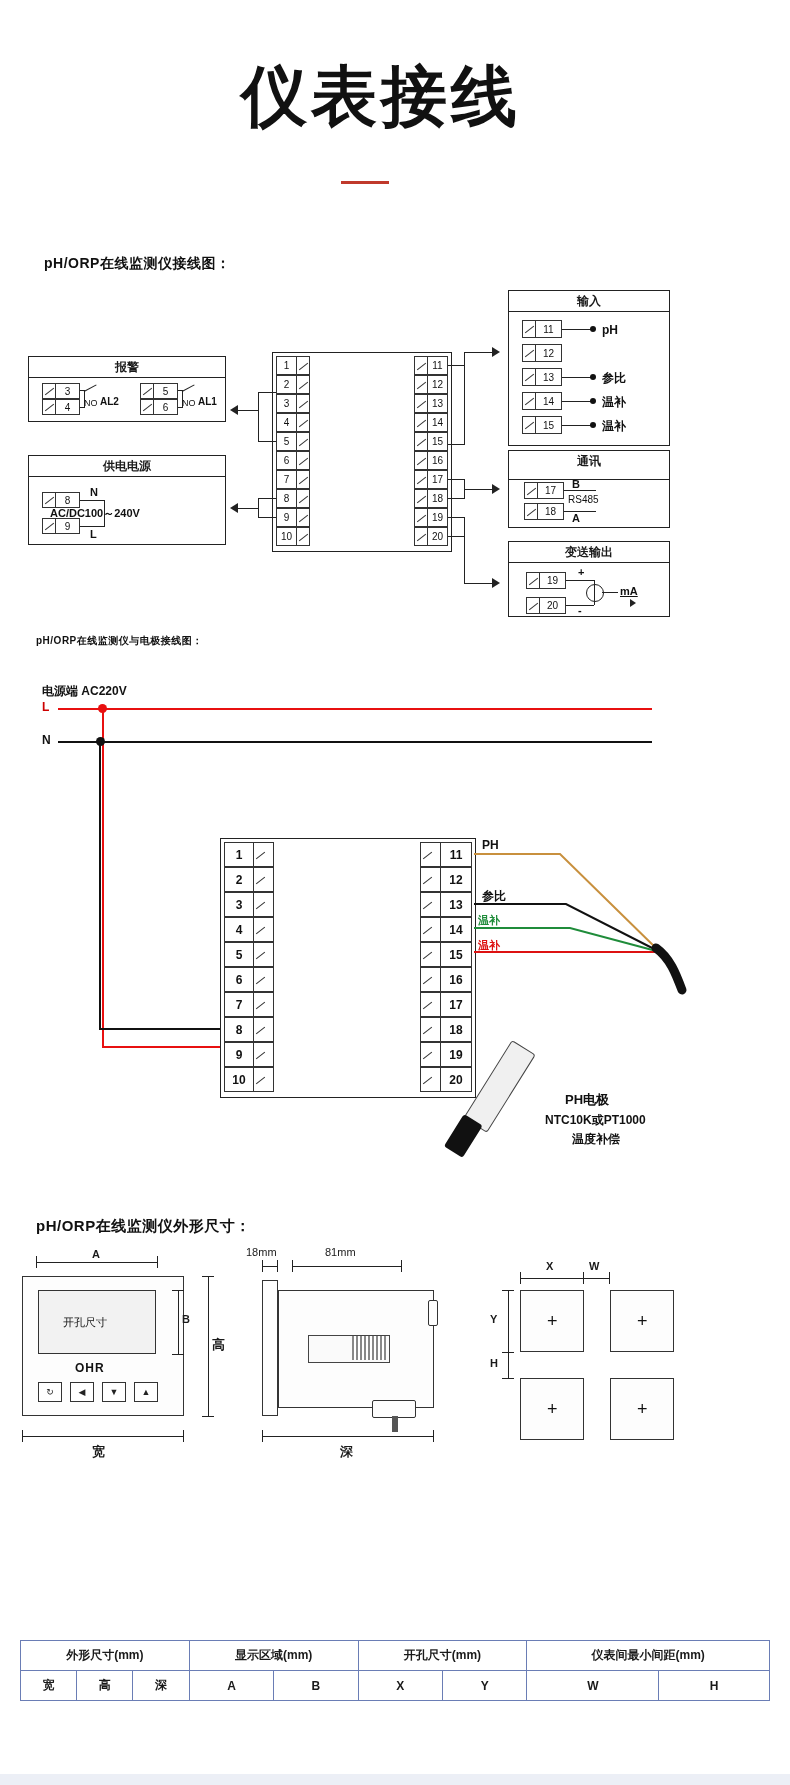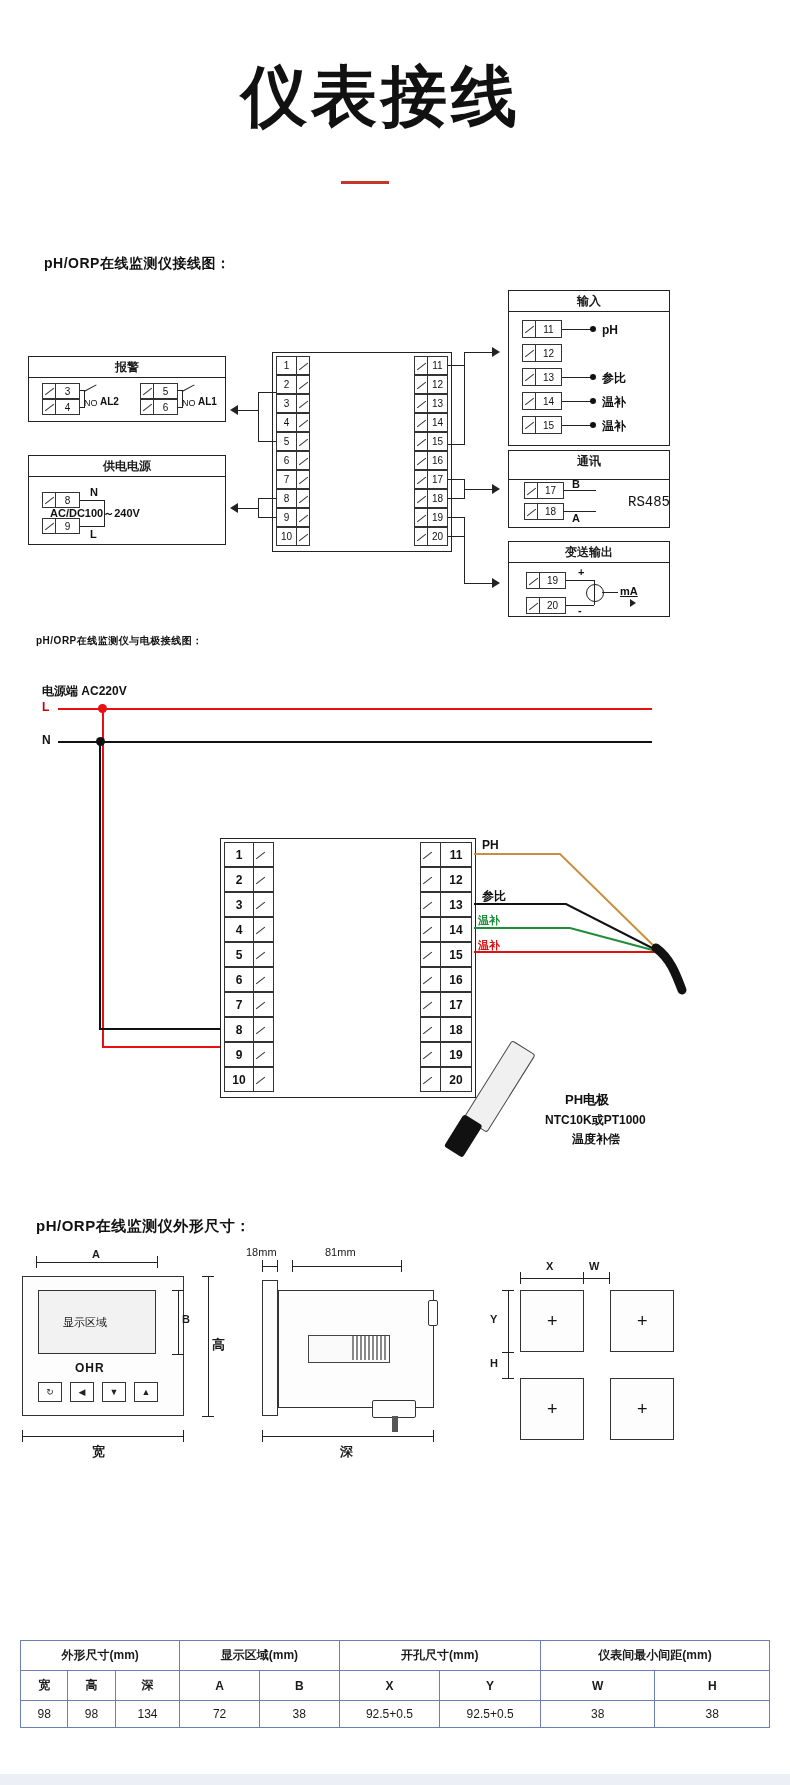--- a/index.html
+++ b/index.html
@@ -308,21 +308,21 @@
       <span class="num">17</span>
     </div>
   <div class="term" style="left:524px;top:503px;width:40px;height:17px;">
       <span class="scr"></span>
       <span class="num">18</span>
     </div>
   <div class="ln hl" style="left:564px;top:490px;width:32px;"></div>
   <div class="ln hl" style="left:564px;top:511px;width:32px;"></div>
   <div class="lbl b" style="left:572px;top:478px;font-size:11px;">B</div>
   <div class="lbl b" style="left:572px;top:512px;font-size:11px;">A</div>
-  <div class="lbl" style="left:628px;top:494px;font-size:14px;font-family:Liberation Mono, monospace;">RS485</div>
+  <div class="lbl" style="left:568px;top:494px;font-size:10px;">RS485</div>
 
   <div class="box" style="left:508px;top:541px;width:162px;height:76px;"></div>
   <div class="boxtitle" style="left:508px;top:541px;width:162px;height:22px;line-height:22px;">变送输出</div>
   <div class="term" style="left:526px;top:572px;width:40px;height:17px;">
       <span class="scr"></span>
       <span class="num">19</span>
     </div>
   <div class="term" style="left:526px;top:597px;width:40px;height:17px;">
       <span class="scr"></span>
       <span class="num">20</span>
@@ -452,21 +452,21 @@
   <div style="position:absolute;left:512px;top:1040px;width:26px;height:90px;background:#f0f0f0;border:1px solid #444;transform:rotate(32deg);transform-origin:top left;border-radius:3px;"></div>
   <div style="position:absolute;left:464px;top:1114px;width:22px;height:38px;background:#111;transform:rotate(32deg);transform-origin:top left;border-radius:3px;"></div>
   <div class="lbl b" style="left:565px;top:1091px;font-size:13px;">PH电极</div>
   <div class="lbl b" style="left:545px;top:1112px;font-size:12px;">NTC10K或PT1000</div>
   <div class="lbl b" style="left:572px;top:1131px;font-size:12px;">温度补偿</div>
 
   <div class="sec-head" id="h3">pH/ORP在线监测仪外形尺寸：</div>
 
   <div class="panel" style="left:22px;top:1276px;width:162px;height:140px;"></div>
   <div class="screen" style="left:38px;top:1290px;width:118px;height:64px;"></div>
-  <div class="lbl" style="left:63px;top:1315px;font-size:11px;">显示区域</div>
+  <div class="lbl" style="left:63px;top:1315px;font-size:11px;">开孔尺寸</div>
   <div class="lbl b" style="left:75px;top:1361px;font-size:12px;letter-spacing:1px;">OHR</div>
   <div class="btn" style="left:38px;top:1382px;width:24px;height:20px;">↻</div>
   <div class="btn" style="left:70px;top:1382px;width:24px;height:20px;">◀</div>
   <div class="btn" style="left:102px;top:1382px;width:24px;height:20px;">▼</div>
   <div class="btn" style="left:134px;top:1382px;width:24px;height:20px;">▲</div>
 
   <div class="ln hl" style="left:36px;top:1262px;width:122px;"></div>
   <div class="ln vl" style="left:36px;top:1256px;height:12px;"></div>
   <div class="ln vl" style="left:157px;top:1256px;height:12px;"></div>
   <div class="dim" style="left:92px;top:1248px;font-weight:bold;">A</div>
@@ -548,28 +548,17 @@
       <td>宽</td>
       <td>高</td>
       <td>深</td>
       <td>A</td>
       <td>B</td>
       <td>X</td>
       <td>Y</td>
       <td>W</td>
       <td>H</td>
     </tr>
-    <tr>
-      <td>98</td>
-      <td>98</td>
-      <td>134</td>
-      <td>72</td>
-      <td>38</td>
-      <td>92.5+0.5</td>
-      <td>92.5+0.5</td>
-      <td>38</td>
-      <td>38</td>
-    </tr>
   </tbody>
     </table>
 
   <div class="footer-bar"></div>
 </div>
 
 </body></html>

